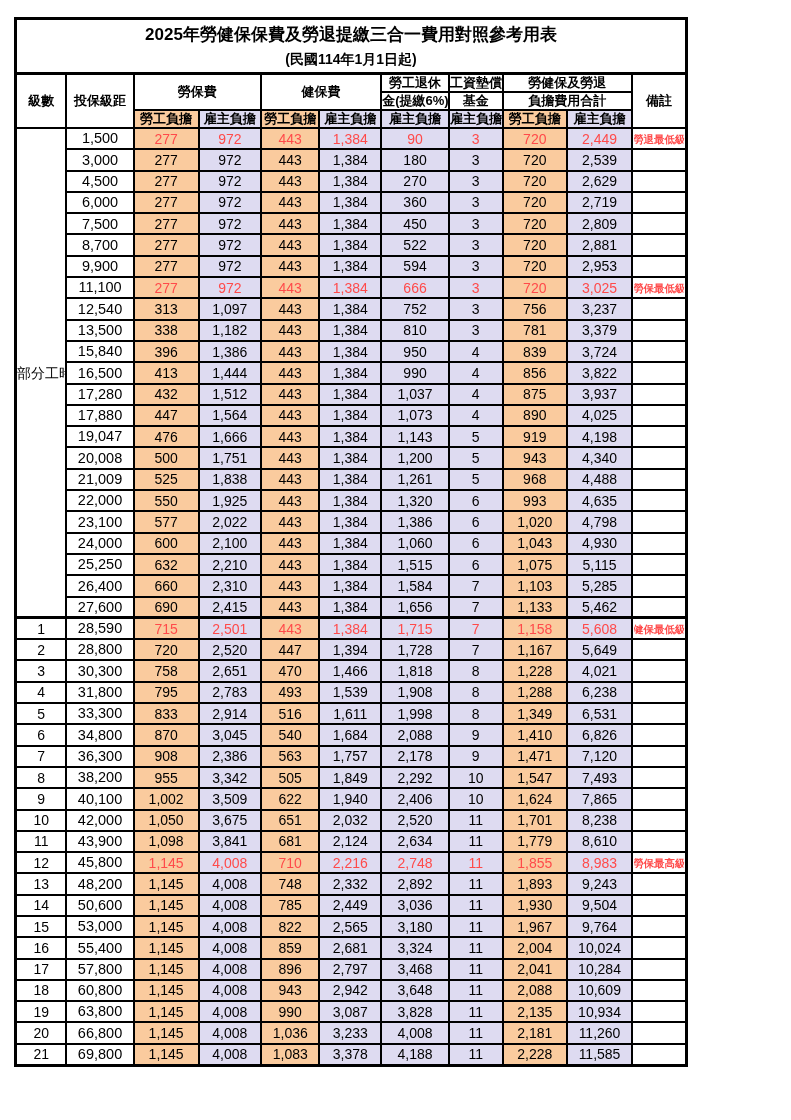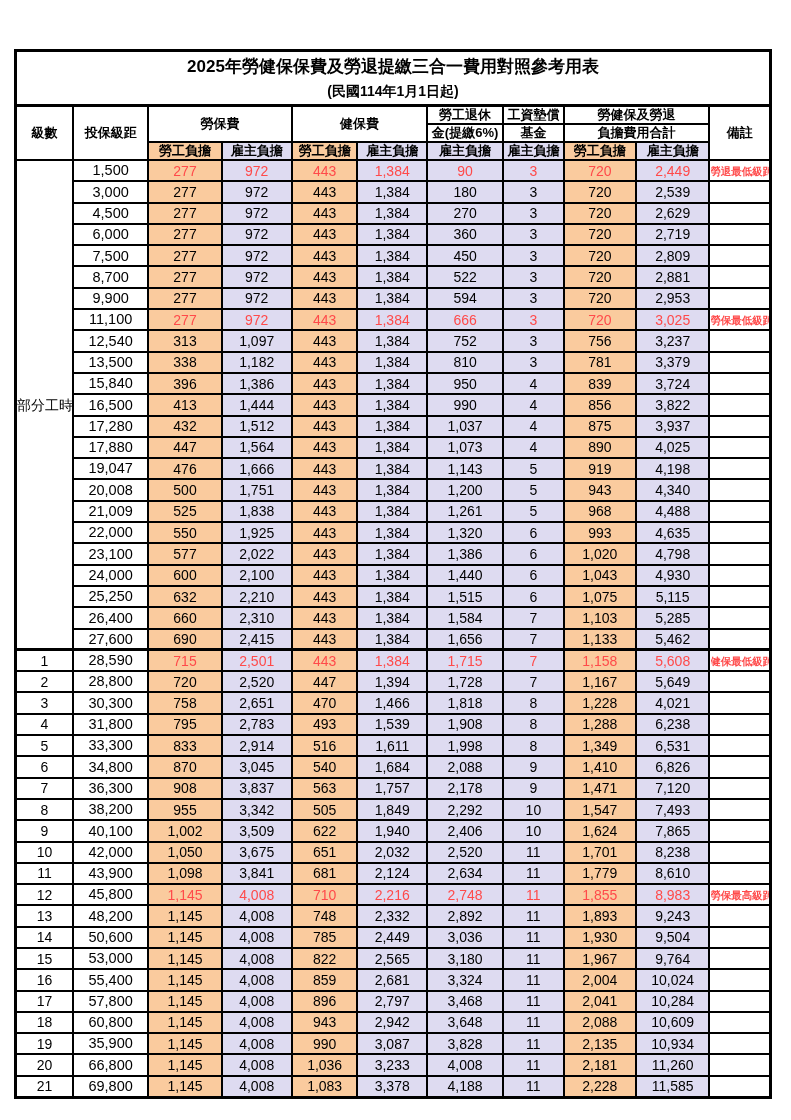--- a/index.html
+++ b/index.html
@@ -1,20 +1,20 @@
 <!DOCTYPE html>
 <html><head>
 <meta charset="utf-8">
 <style>
   html,body{margin:0;padding:0;}
   body{
     width:791px;height:1120px;background:#ffffff;position:relative;
     font-family:"Liberation Sans","DejaVu Sans",sans-serif;color:#000;
   }
-  .sheet{position:absolute;left:14px;top:49px;width:758px;}
+  .sheet{position:absolute;left:14px;top:17px;width:674px;}
   table{width:100%;border-collapse:collapse;table-layout:fixed;border:3px solid #000;}
   td{border:2px solid #000;text-align:center;vertical-align:middle;padding:0;
      font-size:14px;line-height:1.15;overflow:hidden;white-space:nowrap;}
   .title-row td{height:52px;border-bottom:3px solid #000;}
   .title-line1{font-size:17px;font-weight:700;}
   .title-line2{font-size:14px;font-weight:700;margin-top:7px;}
   .h-row td{height:16px;font-weight:700;font-size:13px;}
   tbody tr{height:21.3px;}
   .c-emp{background:#FACB9E;}
   .c-er{background:#DEDBF1;}
@@ -311,21 +311,21 @@
           <td class="val c-emp">1,020</td>
           <td class="val c-er">4,798</td>
           <td class="remark-cell"></td>
         </tr>
         <tr>
           <td class="bracket-cell">24,000</td>
           <td class="val c-emp">600</td>
           <td class="val c-er">2,100</td>
           <td class="val c-emp">443</td>
           <td class="val c-er">1,384</td>
-          <td class="val c-er">1,440</td>
+          <td class="val c-er">1,060</td>
           <td class="val c-er">6</td>
           <td class="val c-emp">1,043</td>
           <td class="val c-er">4,930</td>
           <td class="remark-cell"></td>
         </tr>
         <tr>
           <td class="bracket-cell">25,250</td>
           <td class="val c-emp">632</td>
           <td class="val c-er">2,210</td>
           <td class="val c-emp">443</td>
@@ -435,21 +435,21 @@
           <td class="val c-er">2,088</td>
           <td class="val c-er">9</td>
           <td class="val c-emp">1,410</td>
           <td class="val c-er">6,826</td>
           <td class="remark-cell"></td>
         </tr>
         <tr>
           <td class="level-cell">7</td>
           <td class="bracket-cell">36,300</td>
           <td class="val c-emp">908</td>
-          <td class="val c-er">3,837</td>
+          <td class="val c-er">2,386</td>
           <td class="val c-emp">563</td>
           <td class="val c-er">1,757</td>
           <td class="val c-er">2,178</td>
           <td class="val c-er">9</td>
           <td class="val c-emp">1,471</td>
           <td class="val c-er">7,120</td>
           <td class="remark-cell"></td>
         </tr>
         <tr>
           <td class="level-cell">8</td>
@@ -589,21 +589,21 @@
           <td class="val c-emp">943</td>
           <td class="val c-er">2,942</td>
           <td class="val c-er">3,648</td>
           <td class="val c-er">11</td>
           <td class="val c-emp">2,088</td>
           <td class="val c-er">10,609</td>
           <td class="remark-cell"></td>
         </tr>
         <tr>
           <td class="level-cell">19</td>
-          <td class="bracket-cell">35,900</td>
+          <td class="bracket-cell">63,800</td>
           <td class="val c-emp">1,145</td>
           <td class="val c-er">4,008</td>
           <td class="val c-emp">990</td>
           <td class="val c-er">3,087</td>
           <td class="val c-er">3,828</td>
           <td class="val c-er">11</td>
           <td class="val c-emp">2,135</td>
           <td class="val c-er">10,934</td>
           <td class="remark-cell"></td>
         </tr>

